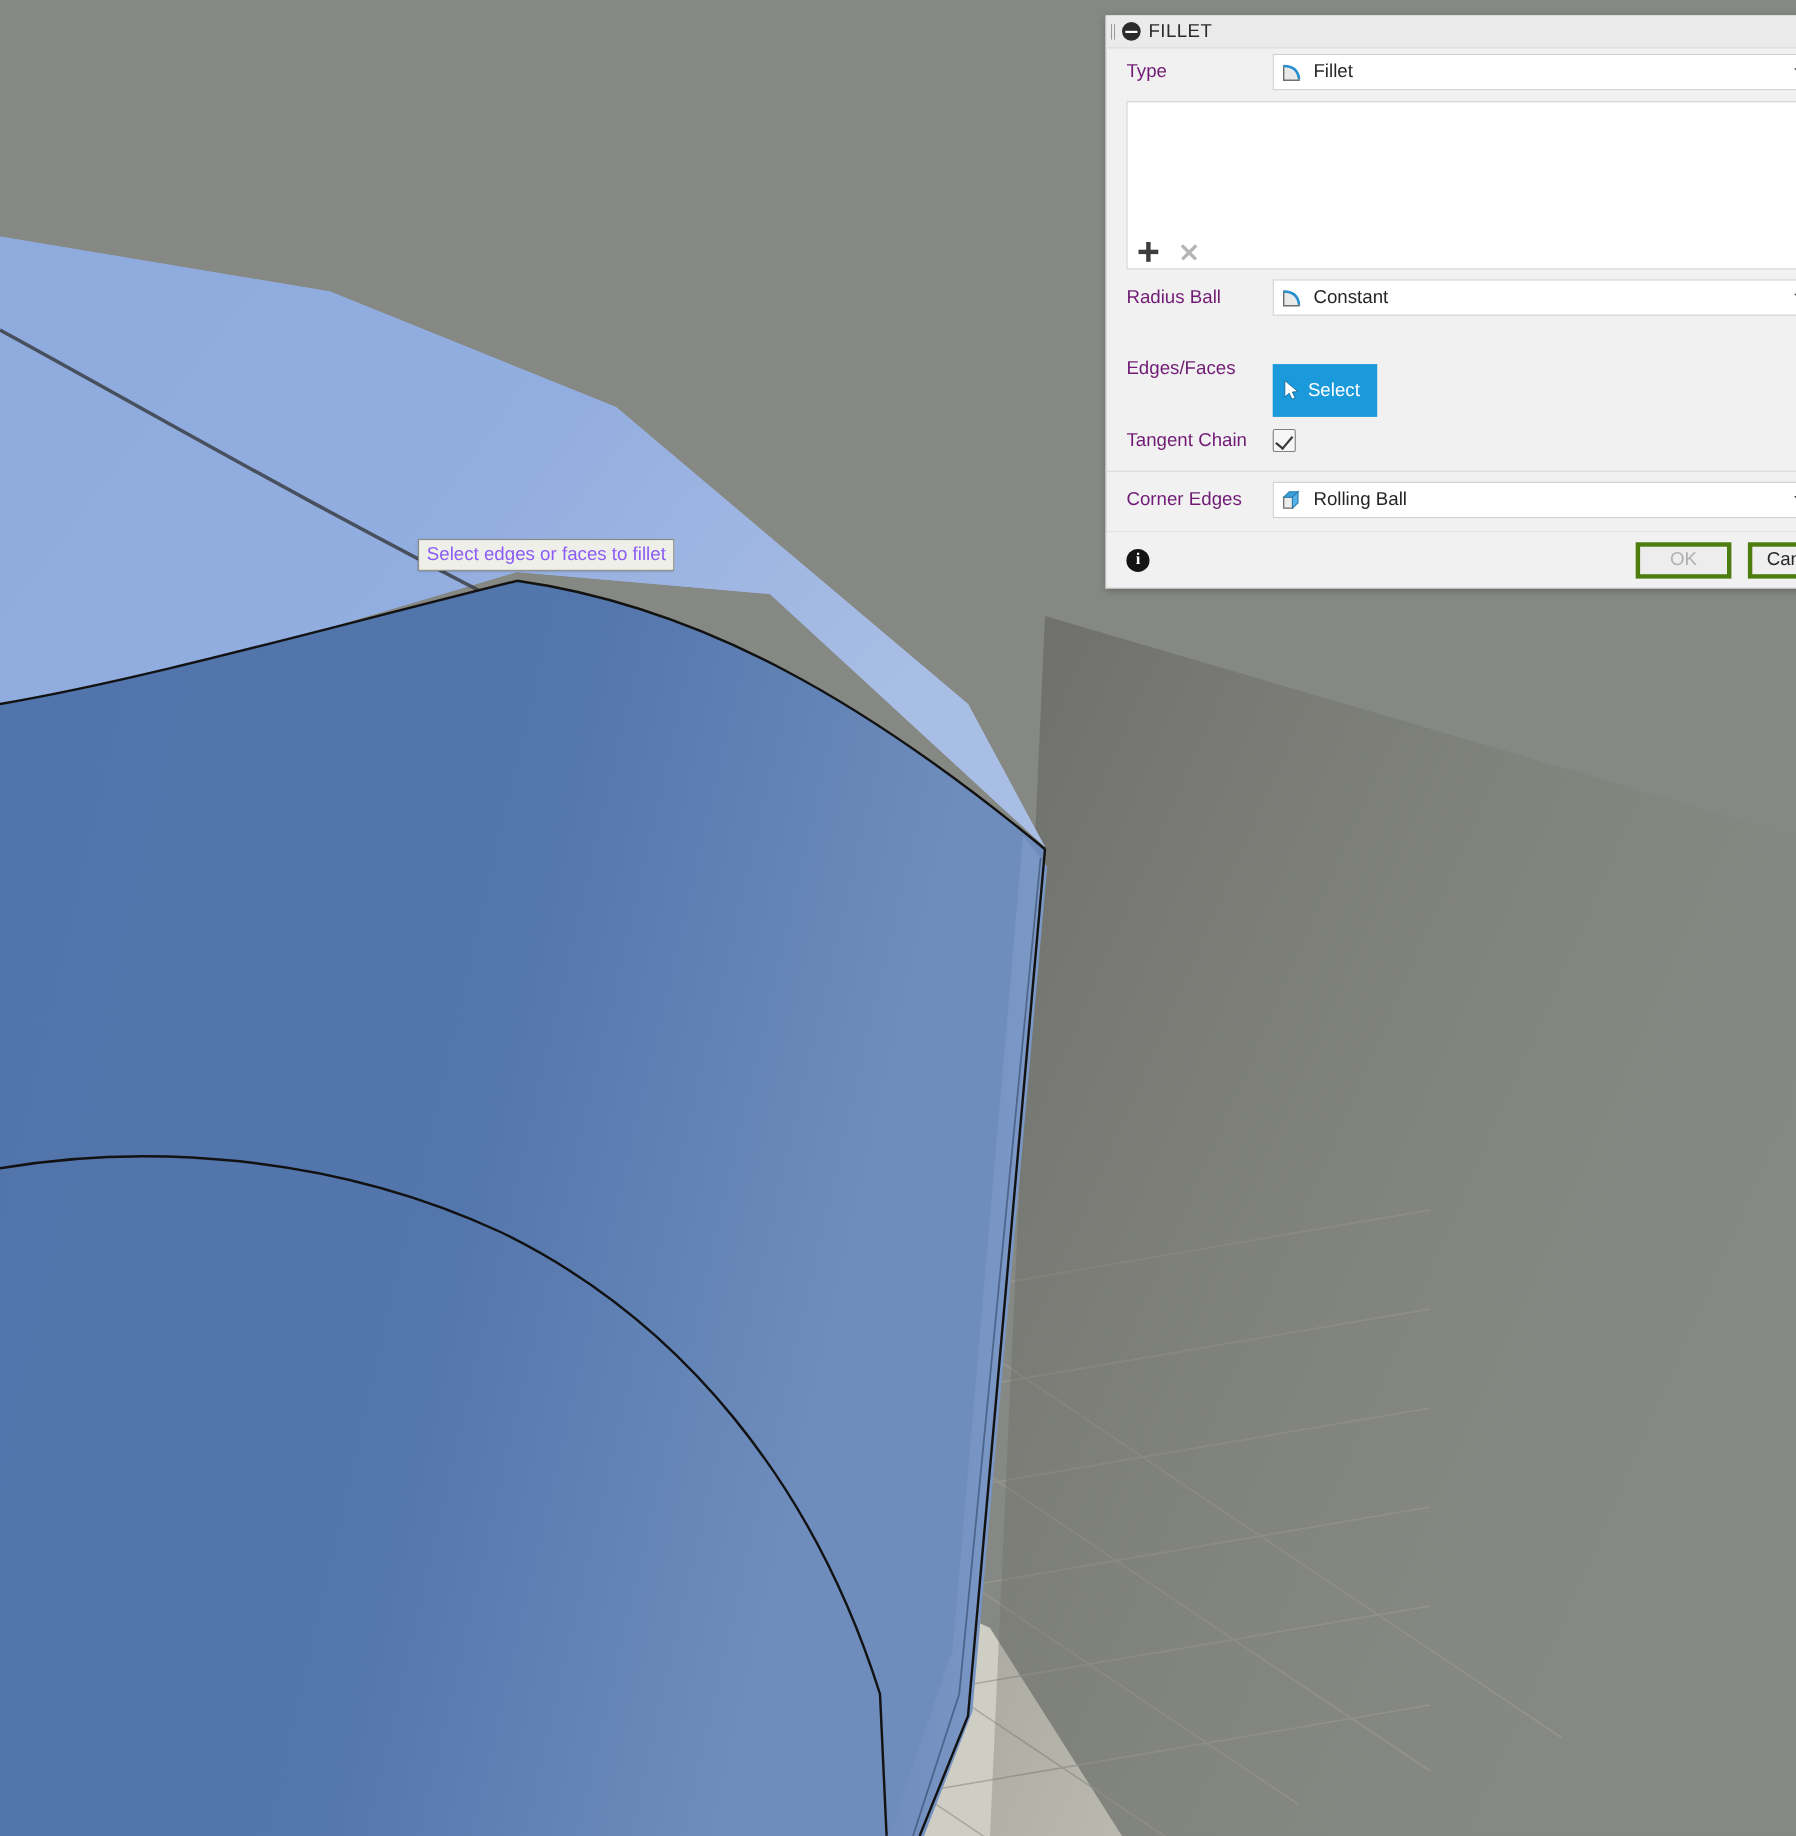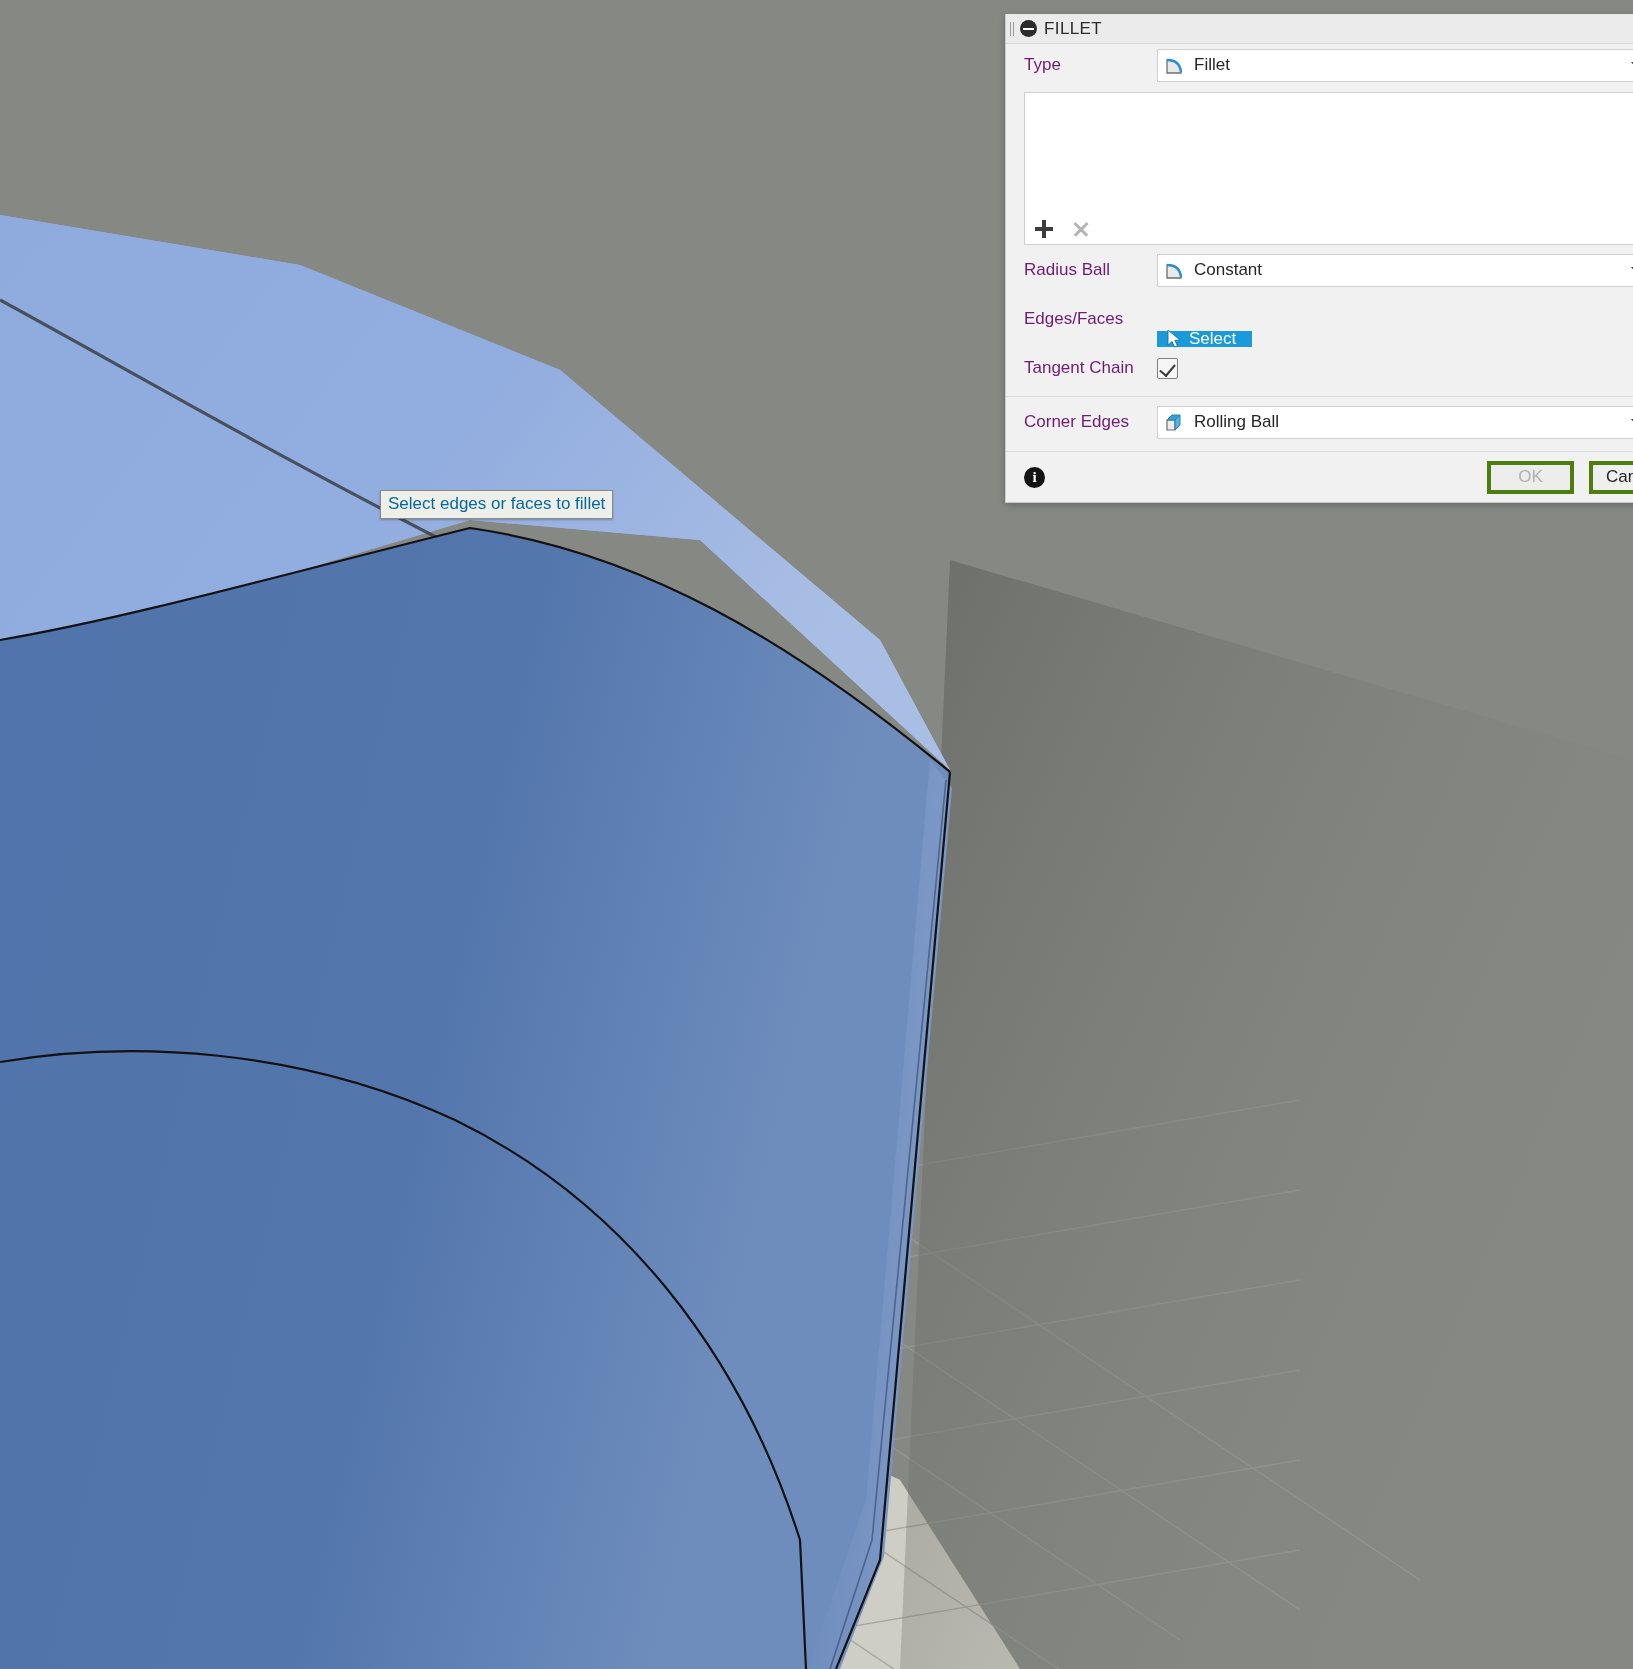--- a/index.html
+++ b/index.html
@@ -29,21 +29,21 @@
   
   #model-tooltip {
     position: absolute;
     left: 380px; top: 490px;
     padding: 3px 7px 4px 7px;
     background: #efefe9;
     border: 1px solid #8a8a84;
     box-shadow: 0 1px 2px rgba(0,0,0,0.25);
     font-size: 17px;
     line-height: 20px;
-    color: #0369a1;
+    color: #8b5cf6;
     white-space: nowrap;
     font-family: "Liberation Sans", sans-serif;
   }
 
   
   #fillet-dialog {
     position: absolute;
     left: 1005px; top: 14px;
     width: 660px;
     background: #f1f1f1;
@@ -171,21 +171,21 @@
     width: 18px; height: 2.5px;
     background: #b4b4b4;
   }
   .btn-x::before { transform: rotate(45deg); }
   .btn-x::after  { transform: rotate(-45deg); }
 
   
   .btn-select {
     background: #1a9ada;
     color: #ffffff;
-    height: 16px;
+    height: 48px;
     padding: 0 16px 0 8px;
     display: inline-flex;
     align-items: center;
     border: none;
     font-size: 17px;
     cursor: pointer;
     font-family: "Liberation Sans", sans-serif;
     margin-top: 40px;
   }
   .btn-select .sel-label { margin-left: 6px; }

